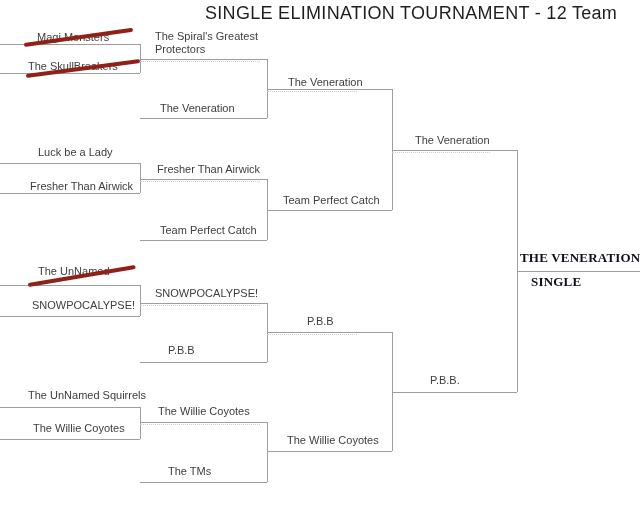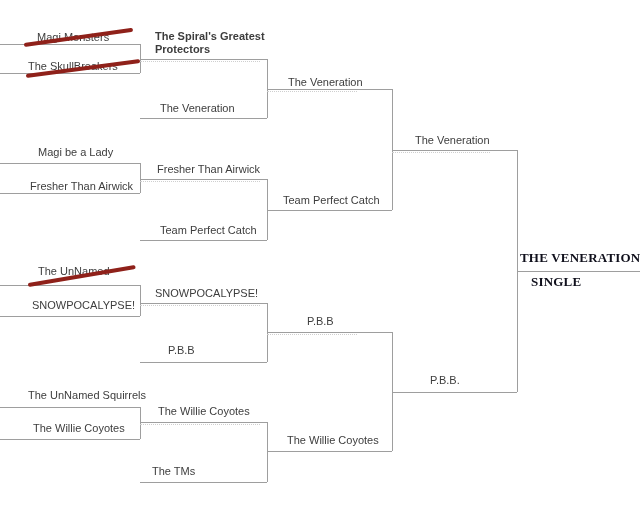--- a/index.html
+++ b/index.html
@@ -12,21 +12,21 @@
   }
   .hline{position:absolute;height:0;border-top:1px solid var(--line,#9e9e9e);}
   .vline{position:absolute;width:0;border-left:1px solid var(--line,#9e9e9e);}
   .dotline{position:absolute;height:0;border-top:1px dotted var(--dotted-line,#cfcfcf);}
   .team{
     position:absolute;
     font-size:11px;line-height:13px;
     color:var(--team-text,#3d3d3d);
     white-space:nowrap;
   }
-  .team.wrap{white-space:normal;font-weight:bold;}
+  .team.wrap{white-space:normal;}
   .title{
     position:absolute;left:205px;top:3px;
     font-size:18px;line-height:20px;letter-spacing:0.3px;
     color:var(--title-text,#1f1f1f);
     white-space:nowrap;
   }
   .strike{
     position:absolute;height:4px;
     background:var(--strike,#8f211a);
     border-radius:2px;
@@ -39,20 +39,21 @@
     font-size:13px;line-height:14px;letter-spacing:0.2px;
     color:var(--champion-text,#10101c);
     white-space:nowrap;
   }
 </style>
 </head>
 <body>
 
 <div id="canvas">
 
+  <div class="title">SINGLE ELIMINATION TOURNAMENT - 12 Team</div>
 
   <div class="hline" style="left:0;top:44px;width:140px"></div>
   <div class="hline" style="left:0;top:73px;width:140px"></div>
   <div class="vline" style="left:140px;top:44px;height:29px"></div>
 
   <div class="hline" style="left:0;top:163px;width:140px"></div>
   <div class="hline" style="left:0;top:193px;width:140px"></div>
   <div class="vline" style="left:140px;top:163px;height:30px"></div>
 
   <div class="hline" style="left:0;top:285px;width:140px"></div>
@@ -95,39 +96,39 @@
 
   <div class="hline" style="left:392px;top:150px;width:125px"></div>
   <div class="dotline" style="left:392px;top:152px;width:98px"></div>
   <div class="hline" style="left:392px;top:392px;width:125px"></div>
   <div class="vline" style="left:517px;top:150px;height:242px"></div>
 
   <div class="hline" style="left:517px;top:271px;width:123px"></div>
 
   <div class="team" style="left:37px;top:31px">Magi Monsters</div>
   <div class="team" style="left:28px;top:60px">The SkullBreakers</div>
-  <div class="team" style="left:38px;top:146px">Magi be a Lady</div>
+  <div class="team" style="left:38px;top:146px">Luck be a Lady</div>
   <div class="team" style="left:30px;top:180px">Fresher Than Airwick</div>
   <div class="team" style="left:38px;top:265px">The UnNamed</div>
   <div class="team" style="left:32px;top:299px">SNOWPOCALYPSE!</div>
   <div class="team" style="left:28px;top:389px">The UnNamed Squirrels</div>
   <div class="team" style="left:33px;top:422px">The Willie Coyotes</div>
 
   <div class="strike" style="left:24px;top:43px;width:110px;transform:rotate(-8deg)"></div>
   <div class="strike" style="left:26px;top:74px;width:115px;transform:rotate(-7.5deg)"></div>
   <div class="strike" style="left:28px;top:283px;width:109px;transform:rotate(-9.5deg)"></div>
 
   <div class="team wrap" style="left:155px;top:30px;width:112px">The Spiral's Greatest Protectors</div>
   <div class="team" style="left:160px;top:102px">The Veneration</div>
   <div class="team" style="left:157px;top:163px">Fresher Than Airwick</div>
   <div class="team" style="left:160px;top:224px">Team Perfect Catch</div>
   <div class="team" style="left:155px;top:287px">SNOWPOCALYPSE!</div>
   <div class="team" style="left:168px;top:344px">P.B.B</div>
   <div class="team" style="left:158px;top:405px">The Willie Coyotes</div>
-  <div class="team" style="left:152px;top:465px">The TMs</div>
+  <div class="team" style="left:168px;top:465px">The TMs</div>
 
   <div class="team" style="left:288px;top:76px">The Veneration</div>
   <div class="team" style="left:283px;top:194px">Team Perfect Catch</div>
   <div class="team" style="left:307px;top:315px">P.B.B</div>
   <div class="team" style="left:287px;top:434px">The Willie Coyotes</div>
 
   <div class="team" style="left:415px;top:134px">The Veneration</div>
   <div class="team" style="left:430px;top:374px">P.B.B.</div>
 
   <div class="champ" style="left:520px;top:251px">THE VENERATION</div>

